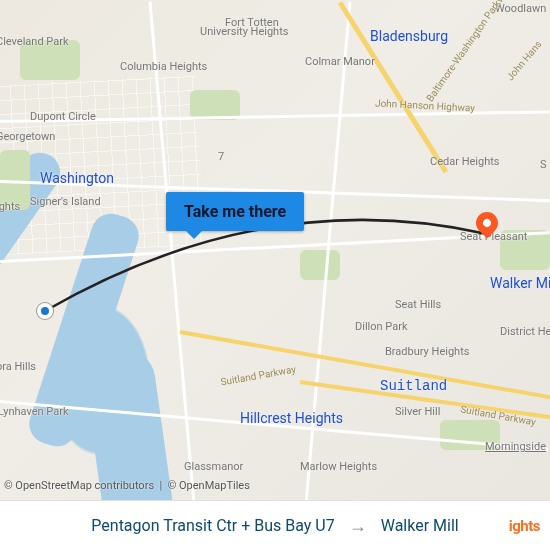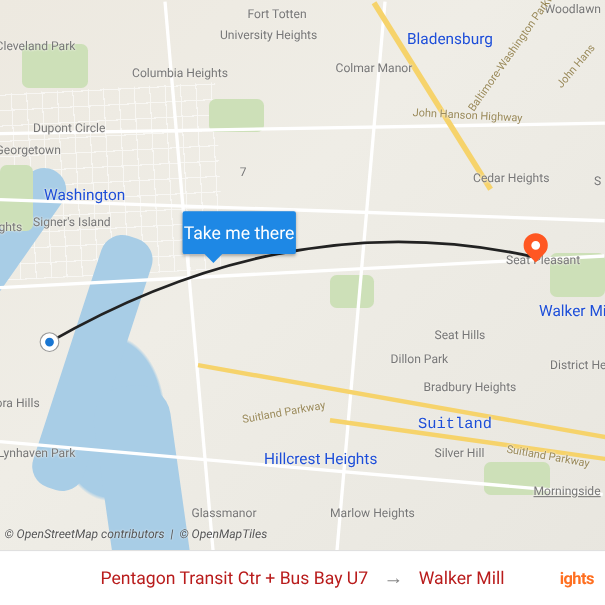--- a/index.html
+++ b/index.html
@@ -68,41 +68,40 @@
   .marker.end-pin {
     width: 22px; height: 22px; background: #ff5722; border: none; border-radius: 50% 50% 50% 0;
     transform: translate(-50%, -100%) rotate(-45deg);
   }
   .marker.end-pin::after {
     content: ""; position: absolute; left: 50%; top: 50%; width: 8px; height: 8px; background: #fff;
     border-radius: 50%; transform: translate(-50%, -50%);
   }
 
   .cta-box {
-    position: absolute; background: #1e88e5; color: #ffffff; font-size: 16px; font-weight: 400;
-    padding: 10px 1px; border-radius: 2px; cursor: pointer; white-space: nowrap;
+    position: absolute; background: #1e88e5; color: #0f172a; font-size: 16px; font-weight: 700;
+    padding: 10px 18px; border-radius: 2px; cursor: pointer; white-space: nowrap;
     box-shadow: 0 1px 3px rgba(0,0,0,0.3);
   }
   .cta-box::after {
     content: ""; position: absolute; left: 20px; bottom: -8px; width: 0; height: 0;
     border-left: 8px solid transparent; border-right: 8px solid transparent; border-top: 8px solid #1e88e5;
   }
 
   .attribution {
     position: absolute; left: 4px; bottom: 58px; font-size: 11px; color: #555;
     text-shadow: 0 0 2px #fff;
-    font-style: italic;
   }
 
   .footer-bar {
     position: absolute; left: 0; bottom: 0; width: 100%; height: 50px; background: #fff;
     display: flex; align-items: center; justify-content: center; gap: 14px;
     border-top: 1px solid #e0e0e0;
   }
-  .footer-text { font-size: 16px; color: #b91c1c; }
+  .footer-text { font-size: 16px; color: #0c4a6e; }
   .footer-arrow { font-size: 18px; color: #888; }
   .moovit-logo {
     position: absolute; right: 10px; top: 50%; transform: translateY(-50%);
     font-size: 15px; font-weight: 700; color: #ff6f20; letter-spacing: -0.5px;
   }
 </style>
 </head>
 <body>
 
 <div class="map-container">
@@ -129,37 +128,37 @@
   <div class="road hwy1"></div>
   <div class="road hwy2"></div>
   <div class="road hwy3"></div>
 
   <div id="labels-layer">
       <span class="map-label big" style="left: 40px; top: 170px;">Washington</span>
       <span class="map-label" style="left: -4px; top: 130px;">Georgetown</span>
       <span class="map-label" style="left: 30px; top: 110px;">Dupont Circle</span>
       <span class="map-label" style="left: 120px; top: 60px;">Columbia Heights</span>
       <span class="map-label" style="left: 200px; top: 25px;">University Heights</span>
-      <span class="map-label" style="left: 225px; top: 6px;">Fort Totten</span>
+      <span class="map-label" style="left: 225px; top: 16px;">Fort Totten</span>
       <span class="map-label big" style="left: 370px; top: 28px;">Bladensburg</span>
       <span class="map-label" style="left: 305px; top: 55px;">Colmar Manor</span>
       <span class="map-label" style="left: 495px; top: 2px;">Woodlawn</span>
       <span class="map-label" style="left: 430px; top: 155px;">Cedar Heights</span>
       <span class="map-label" style="left: 460px; top: 230px;">Seat Pleasant</span>
       <span class="map-label big" style="left: 490px; top: 275px;">Walker Mill</span>
       <span class="map-label" style="left: 395px; top: 298px;">Seat Hills</span>
       <span class="map-label" style="left: 355px; top: 320px;">Dillon Park</span>
       <span class="map-label" style="left: 500px; top: 325px;">District He</span>
       <span class="map-label" style="left: 385px; top: 345px;">Bradbury Heights</span>
       <span class="map-label big" style="left: 380px; top: 378px; font-family: Liberation Mono, monospace;">Suitland</span>
       <span class="map-label" style="left: 395px; top: 405px;">Silver Hill</span>
       <span class="map-label big" style="left: 240px; top: 410px;">Hillcrest Heights</span>
       <span class="map-label" style="left: 300px; top: 460px;">Marlow Heights</span>
       <span class="map-label" style="left: 485px; top: 440px; text-decoration: underline;">Morningside</span>
-      <span class="map-label" style="left: 174px; top: 460px;">Glassmanor</span>
+      <span class="map-label" style="left: 184px; top: 460px;">Glassmanor</span>
       <span class="map-label" style="left: -2px; top: 405px;">Lynhaven Park</span>
       <span class="map-label" style="left: -4px; top: 360px;">ora Hills</span>
       <span class="map-label" style="left: -4px; top: 35px;">Cleveland Park</span>
       <span class="map-label" style="left: -4px; top: 200px;">ights</span>
       <span class="map-label" style="left: 30px; top: 195px;">Signer's Island</span>
       <span class="map-label road-lbl" style="left: 400px; top: 40px; transform: rotate(-55deg);">Baltimore-Washington Parkwa</span>
       <span class="map-label road-lbl" style="left: 375px; top: 100px; transform: rotate(3deg);">John Hanson Highway</span>
       <span class="map-label road-lbl" style="left: 500px; top: 55px; transform: rotate(-50deg);">John Hans</span>
       <span class="map-label road-lbl" style="left: 220px; top: 370px; transform: rotate(-10deg);">Suitland Parkway</span>
       <span class="map-label road-lbl" style="left: 460px; top: 410px; transform: rotate(10deg);">Suitland Parkway</span>

